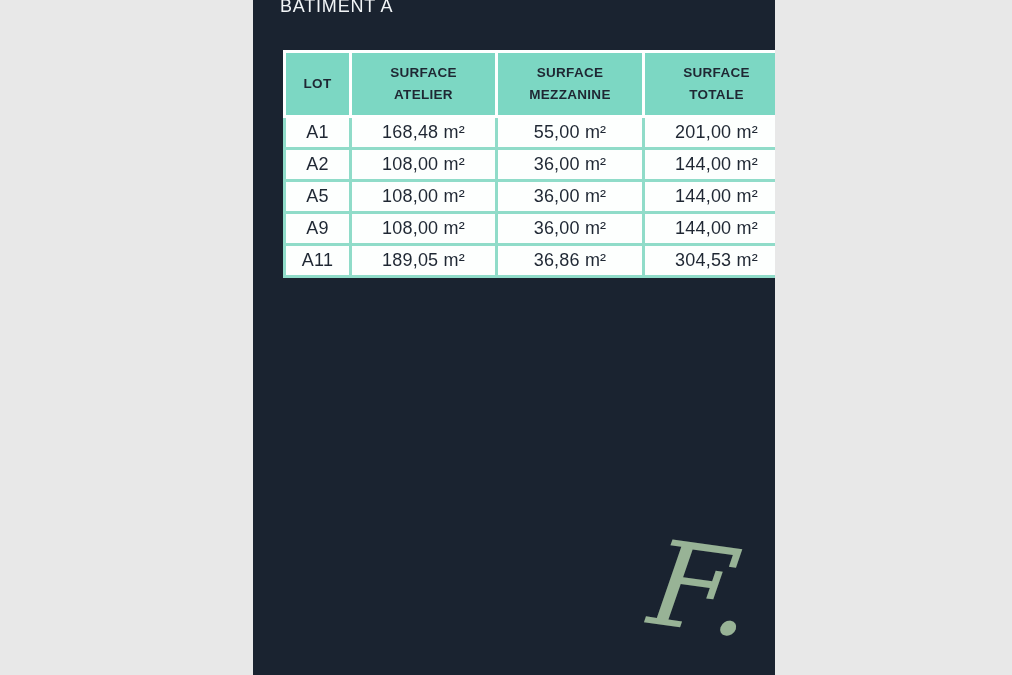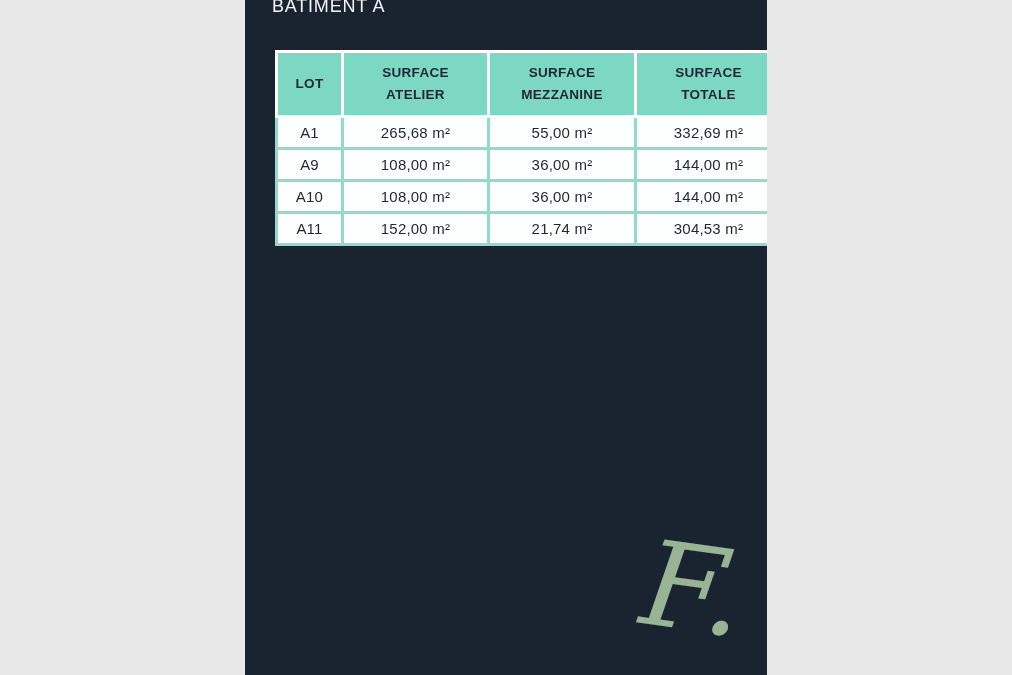--- a/index.html
+++ b/index.html
@@ -14,21 +14,21 @@
   }
   *{margin:0;padding:0;box-sizing:border-box;}
   html,body{width:1012px;height:675px;overflow:hidden;}
   body{
     background:var(--bg);
     font-family:"Liberation Sans", sans-serif;
     position:relative;
   }
   .panel{
     position:absolute;
-    left:245px;top:0;
+    left:253px;top:0;
     width:522px;height:675px;
     background:var(--panel);
     overflow:hidden;
   }
   .panel-title{
     position:absolute;
     left:27px;top:-4px;
     color:var(--title-text);
     font-size:18px;
     font-weight:500;
@@ -55,21 +55,21 @@
     text-align:center;
     vertical-align:middle;
     height:65px;
     line-height:1.6;
     white-space:pre-line;
   }
   td{
     background:var(--cell-bg);
     border:3px solid var(--border-teal);
     color:var(--text-dark);
-    font-size:15px;
+    font-size:18px;
     text-align:center;
     vertical-align:middle;
     height:32px;
     letter-spacing:0.2px;
   }
   .watermark{
     position:absolute;
     left:398px;top:530px;
     font-family:"DejaVu Serif", serif;
     font-style:italic;
@@ -103,40 +103,46 @@
 ATELIER</th>
             <th>SURFACE
 MEZZANINE</th>
             <th>SURFACE
 TOTALE</th>
           </tr>
         </thead>
       <tbody>
           <tr>
             <td>A1</td>
-            <td>265,68 m²</td>
+            <td>168,48 m²</td>
             <td>55,00 m²</td>
-            <td>332,69 m²</td>
+            <td>201,00 m²</td>
+          </tr>
+          <tr>
+            <td>A2</td>
+            <td>108,00 m²</td>
+            <td>36,00 m²</td>
+            <td>144,00 m²</td>
+          </tr>
+          <tr>
+            <td>A5</td>
+            <td>108,00 m²</td>
+            <td>36,00 m²</td>
+            <td>144,00 m²</td>
           </tr>
           <tr>
             <td>A9</td>
             <td>108,00 m²</td>
             <td>36,00 m²</td>
             <td>144,00 m²</td>
           </tr>
           <tr>
-            <td>A10</td>
-            <td>108,00 m²</td>
-            <td>36,00 m²</td>
-            <td>144,00 m²</td>
-          </tr>
-          <tr>
             <td>A11</td>
-            <td>152,00 m²</td>
-            <td>21,74 m²</td>
+            <td>189,05 m²</td>
+            <td>36,86 m²</td>
             <td>304,53 m²</td>
           </tr>
         </tbody>
     </table>
 
     <div class="watermark">F.</div>
   </div>
 </div>
 
 </body></html>

